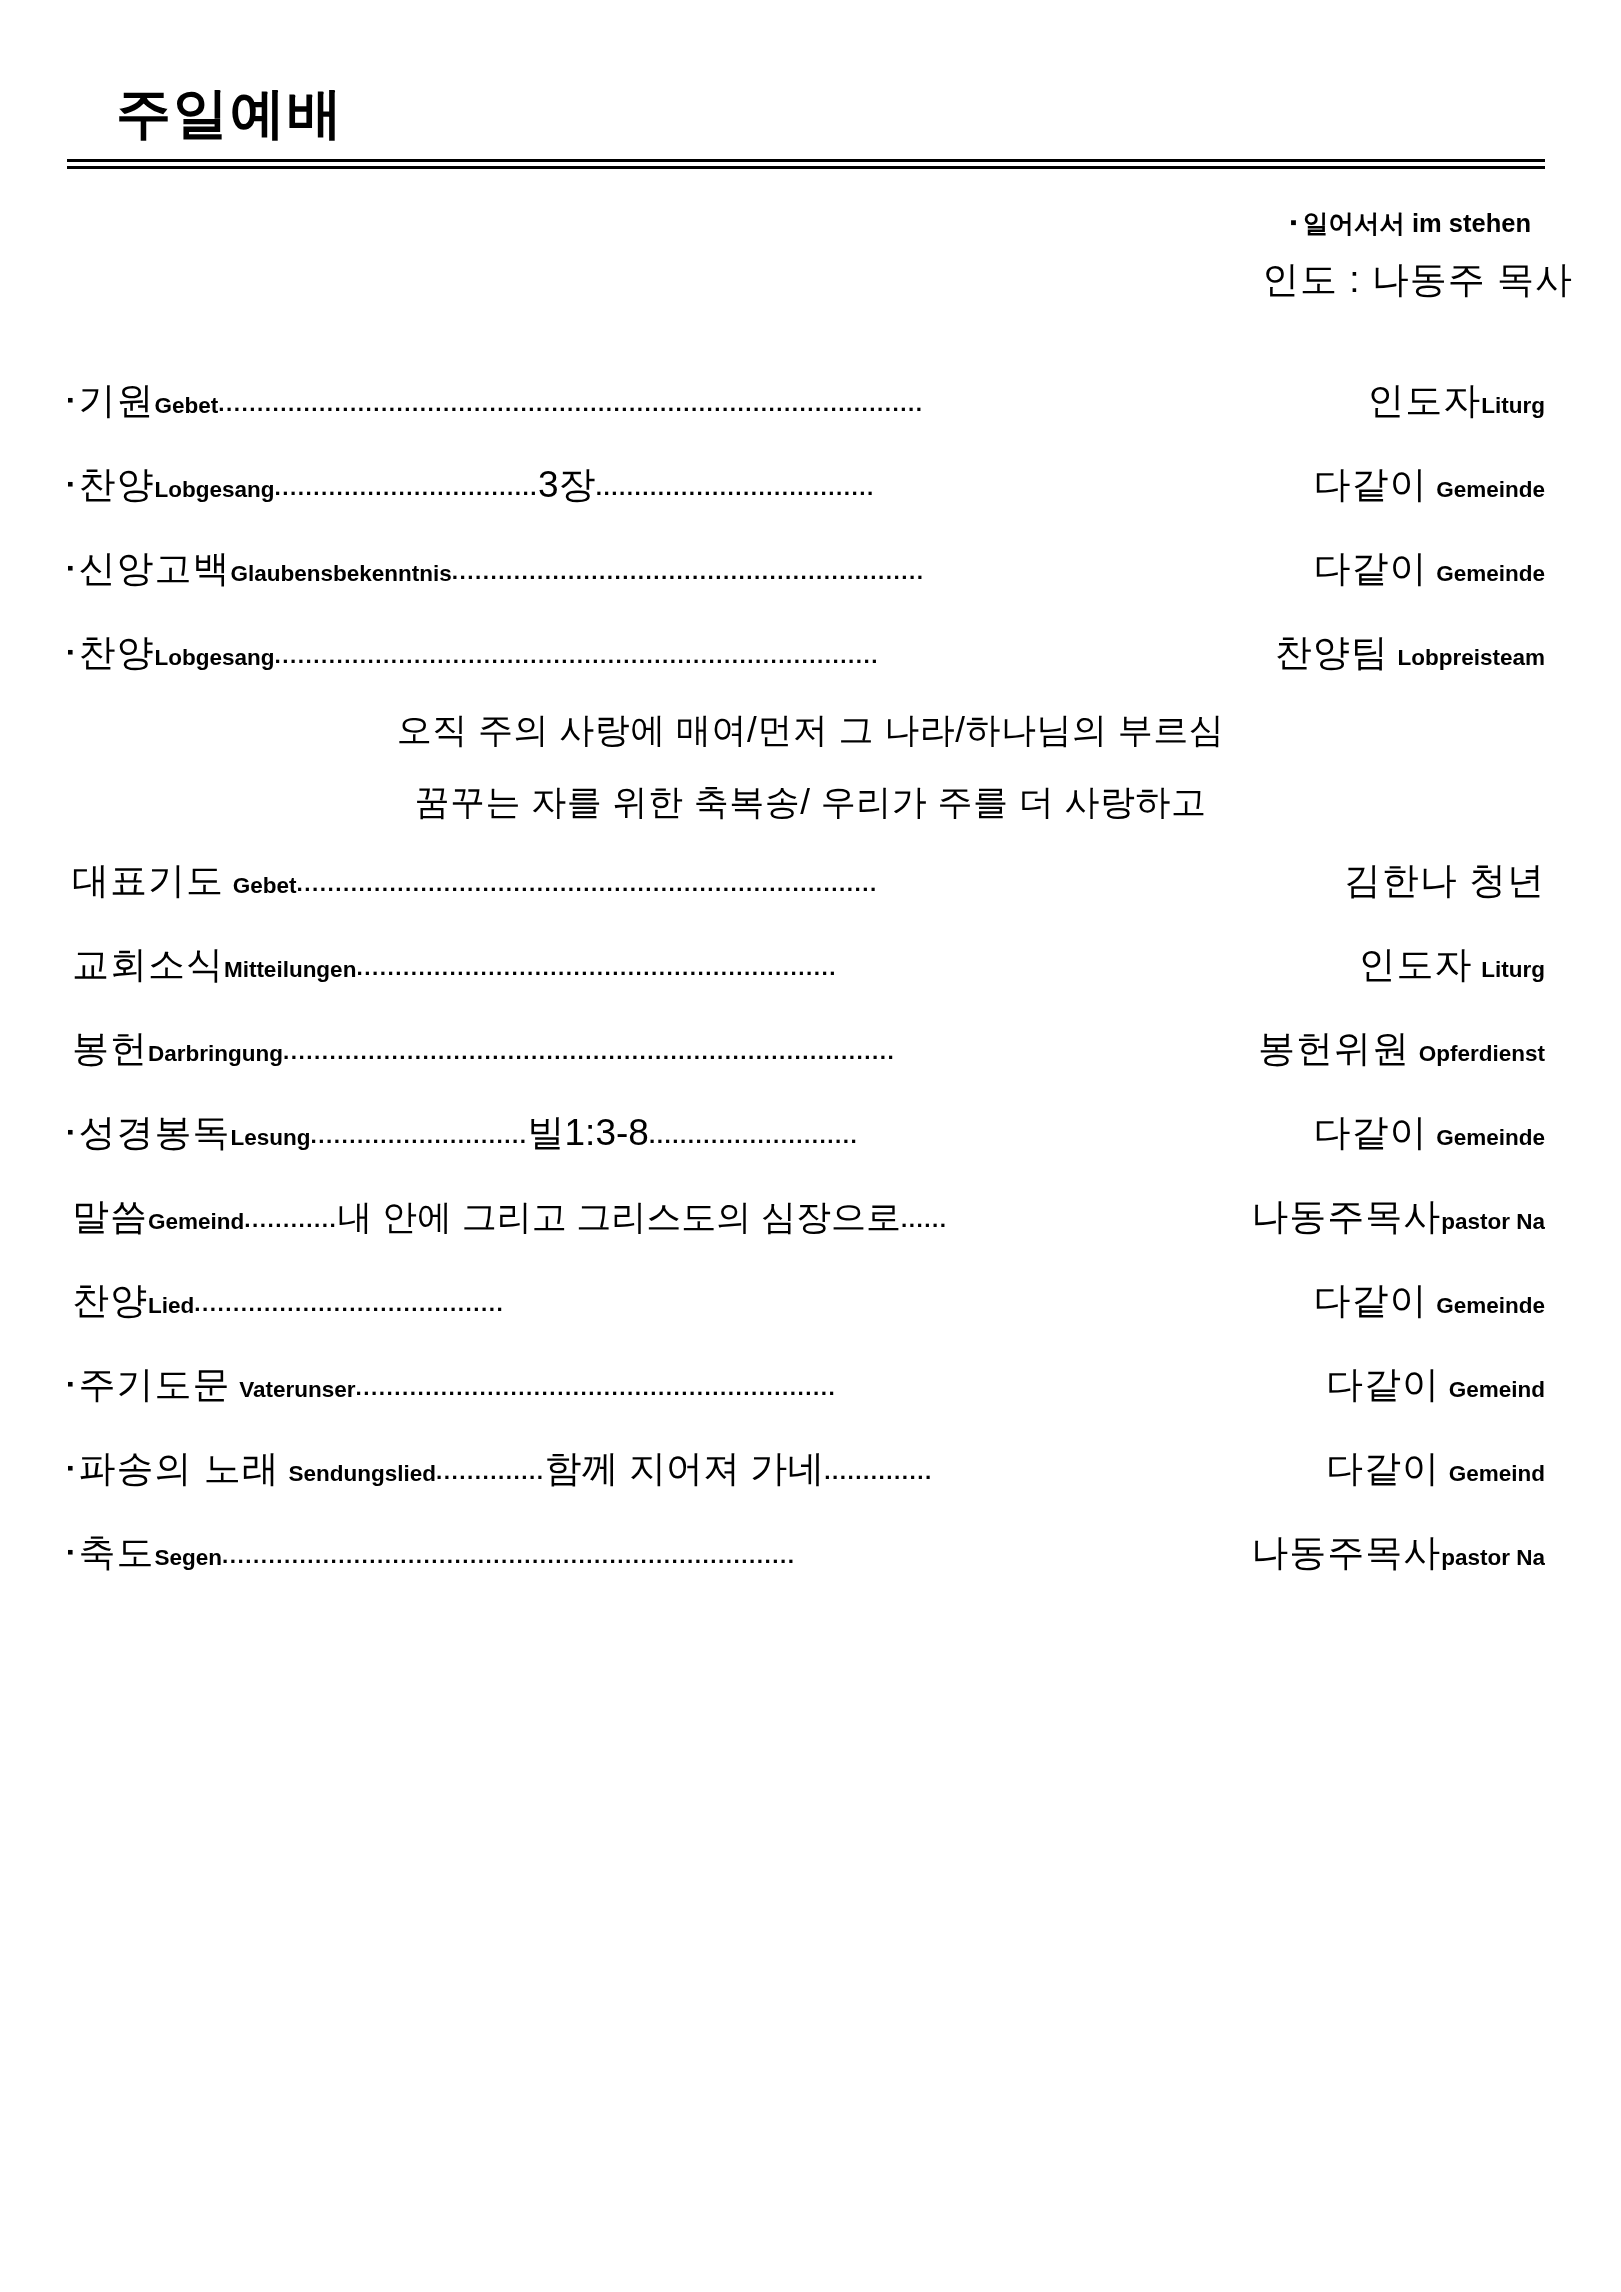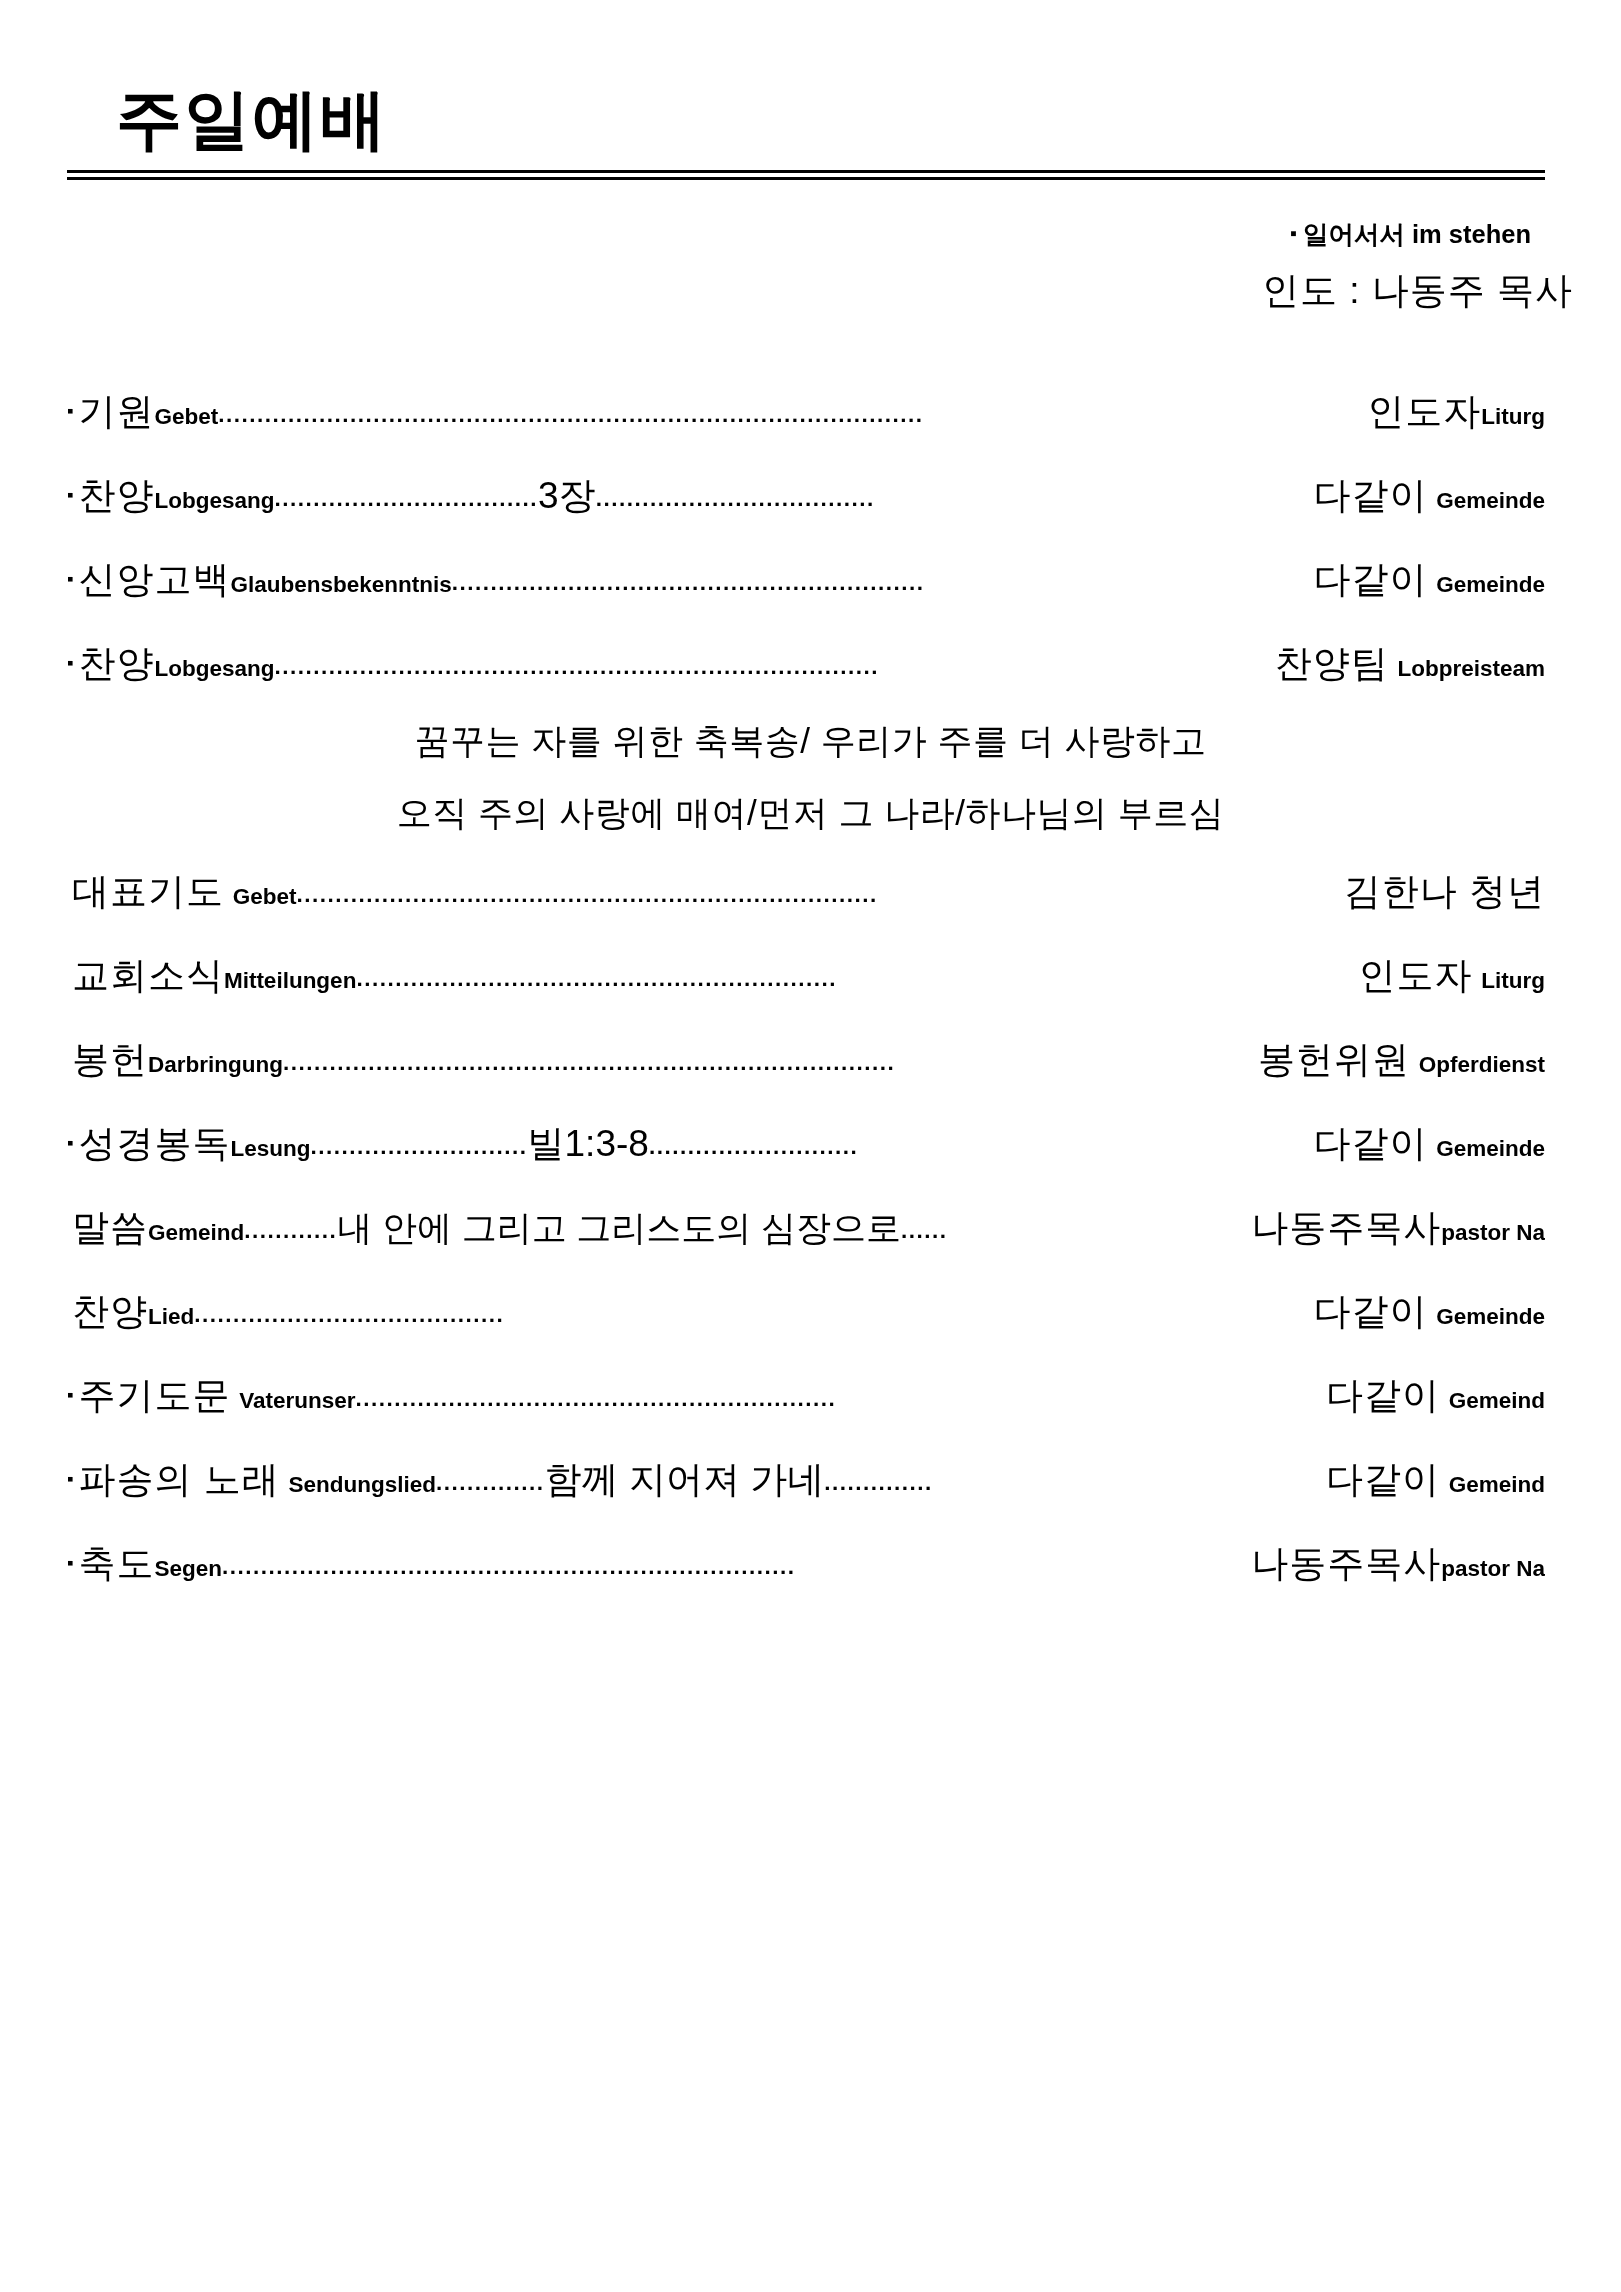--- a/index.html
+++ b/index.html
@@ -23,21 +23,21 @@
 
   
   .header {
     display: flex;
     align-items: flex-end;
     justify-content: space-between;
     padding: 86px 90px 0 116px;
     box-sizing: border-box;
   }
   .doc-title {
-    font-size: 66px;
+    font-size: 55px;
     font-weight: 700;
     letter-spacing: 2px;
     line-height: 1.0;
     white-space: nowrap;
   }
   .doc-date {
     font-size: 36px;
     font-weight: 700;
     letter-spacing: 0px;
     white-space: nowrap;
@@ -246,22 +246,22 @@
         <span class="bullet">▪</span>
         <span class="ko">찬양</span>
         <span class="de">Lobgesang</span>
         <span class="dots">..............................................................................</span>
         <span class="right-ko">찬양팀</span>
         <span class="right-de sp">Lobpreisteam</span>
       </div>
     </div>
 
   <div class="songs" id="song-block">
+      <div class="song-line">오직 주의 사랑에 매여/먼저 그 나라/하나님의 부르심</div>
       <div class="song-line">꿈꾸는 자를 위한 축복송/ 우리가 주를 더 사랑하고</div>
-      <div class="song-line">오직 주의 사랑에 매여/먼저 그 나라/하나님의 부르심</div>
     </div>
 
   <div class="program" style="margin-top:0" id="program-bottom">
       <div class="row">
         <span class="bullet empty"></span>
         <span class="ko">대표기도</span>
         <span class="de sp">Gebet</span>
         <span class="dots">...........................................................................</span>
         <span class="right-ko">김한나 청년</span>
       </div>

